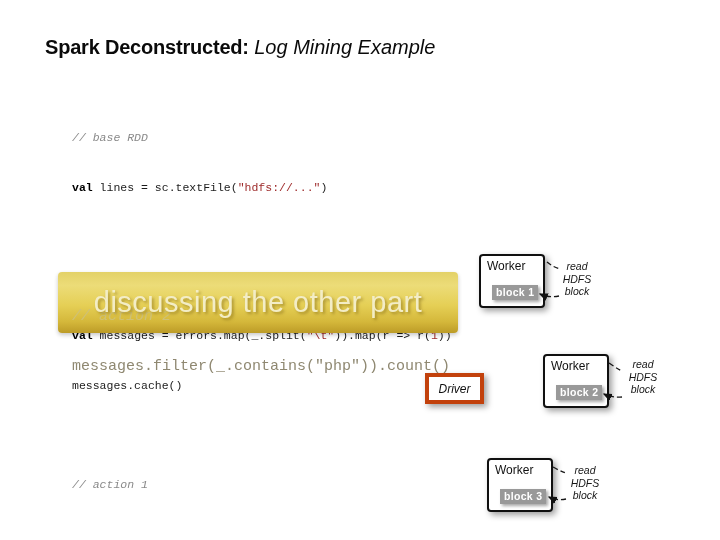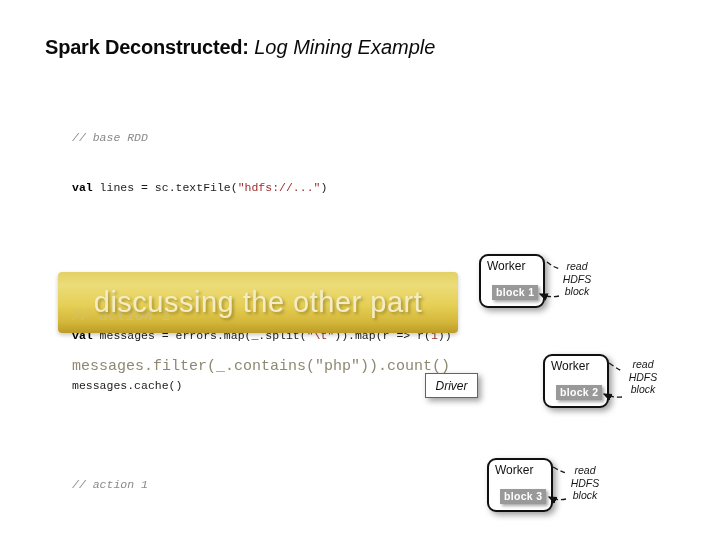--- a/index.html
+++ b/index.html
@@ -21,29 +21,29 @@
   .highlight{position:absolute;left:58px;top:272px;width:400px;height:61px;border-radius:4px;
     background:linear-gradient(to bottom,#e3d167 0%,#ecdc78 22%,#e5cf55 55%,#d4b73a 82%,#bc9b27 100%);
     box-shadow:0 2px 4px rgba(0,0,0,0.22);}
   .hl-code{position:absolute;left:14px;top:4px;font-family:"Liberation Mono",monospace;font-size:15px;line-height:16.5px;white-space:pre;}
   .hcm{color:#cfc176;font-style:italic;}
   .hln{color:#8f8871;}
   .overlay{position:absolute;left:0;top:14px;width:100%;text-align:center;font-size:29px;font-weight:normal;
     color:#f3edc6;letter-spacing:0.5px;text-shadow:2px 2px 3px rgba(125,100,20,0.55);white-space:nowrap;}
 
   
-  .worker{position:absolute;width:62px;height:50px;background:#fff;border:2px solid #101010;border-radius:9px;
+  .worker{position:absolute;width:62px;height:50px;background:#fff;border:2px solid #101010;border-radius:4px;
     box-shadow:3px 3px 6px rgba(0,0,0,0.38);}
   .w1{left:479px;top:254px;}
   .w2{left:543px;top:354px;}
   .w3{left:487px;top:458px;}
   .wlabel{font-size:12px;color:#111;margin:3px 0 0 6px;}
   .badge{position:absolute;left:11px;top:29px;background:#999999;color:#fff;font-size:10.5px;font-weight:bold;
     padding:1px 4px 2px;letter-spacing:0.3px;box-shadow:2px 2px 3px rgba(0,0,0,0.35);white-space:nowrap;}
-  .driver{position:absolute;left:425px;top:373px;width:51px;height:23px;background:#fff;border:1px solid #c2410c;
+  .driver{position:absolute;left:425px;top:373px;width:51px;height:23px;background:#fff;border:4px solid #c2410c;
     box-shadow:3px 3px 6px rgba(0,0,0,0.38);display:flex;align-items:center;justify-content:center;
     font-style:italic;font-size:12px;color:#111;}
 
   
   .note{position:absolute;width:44px;text-align:center;font-style:italic;font-size:10.5px;line-height:12.5px;color:#171717;}
   .n1{left:555px;top:260px;}
   .n2{left:621px;top:358px;}
   .n3{left:563px;top:464px;}
 
   .arrows{position:absolute;left:0;top:0;pointer-events:none;}

